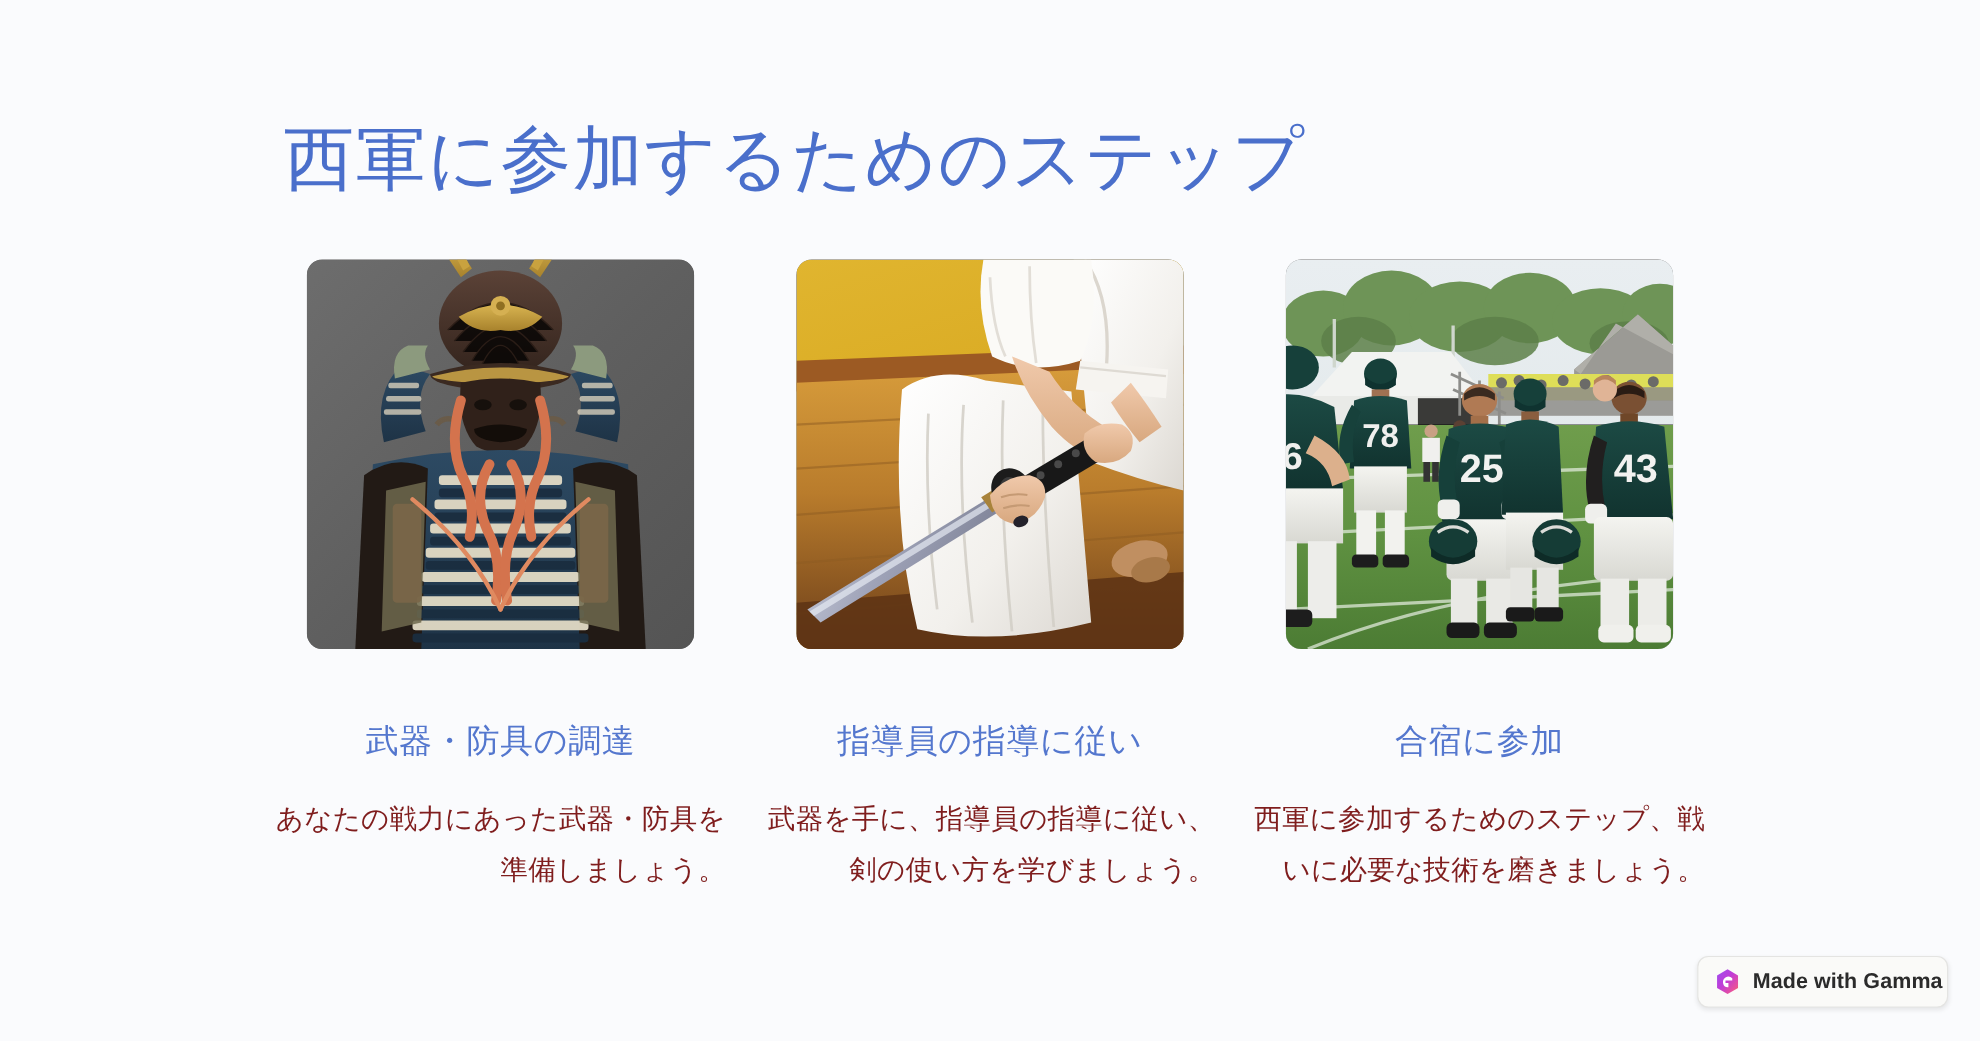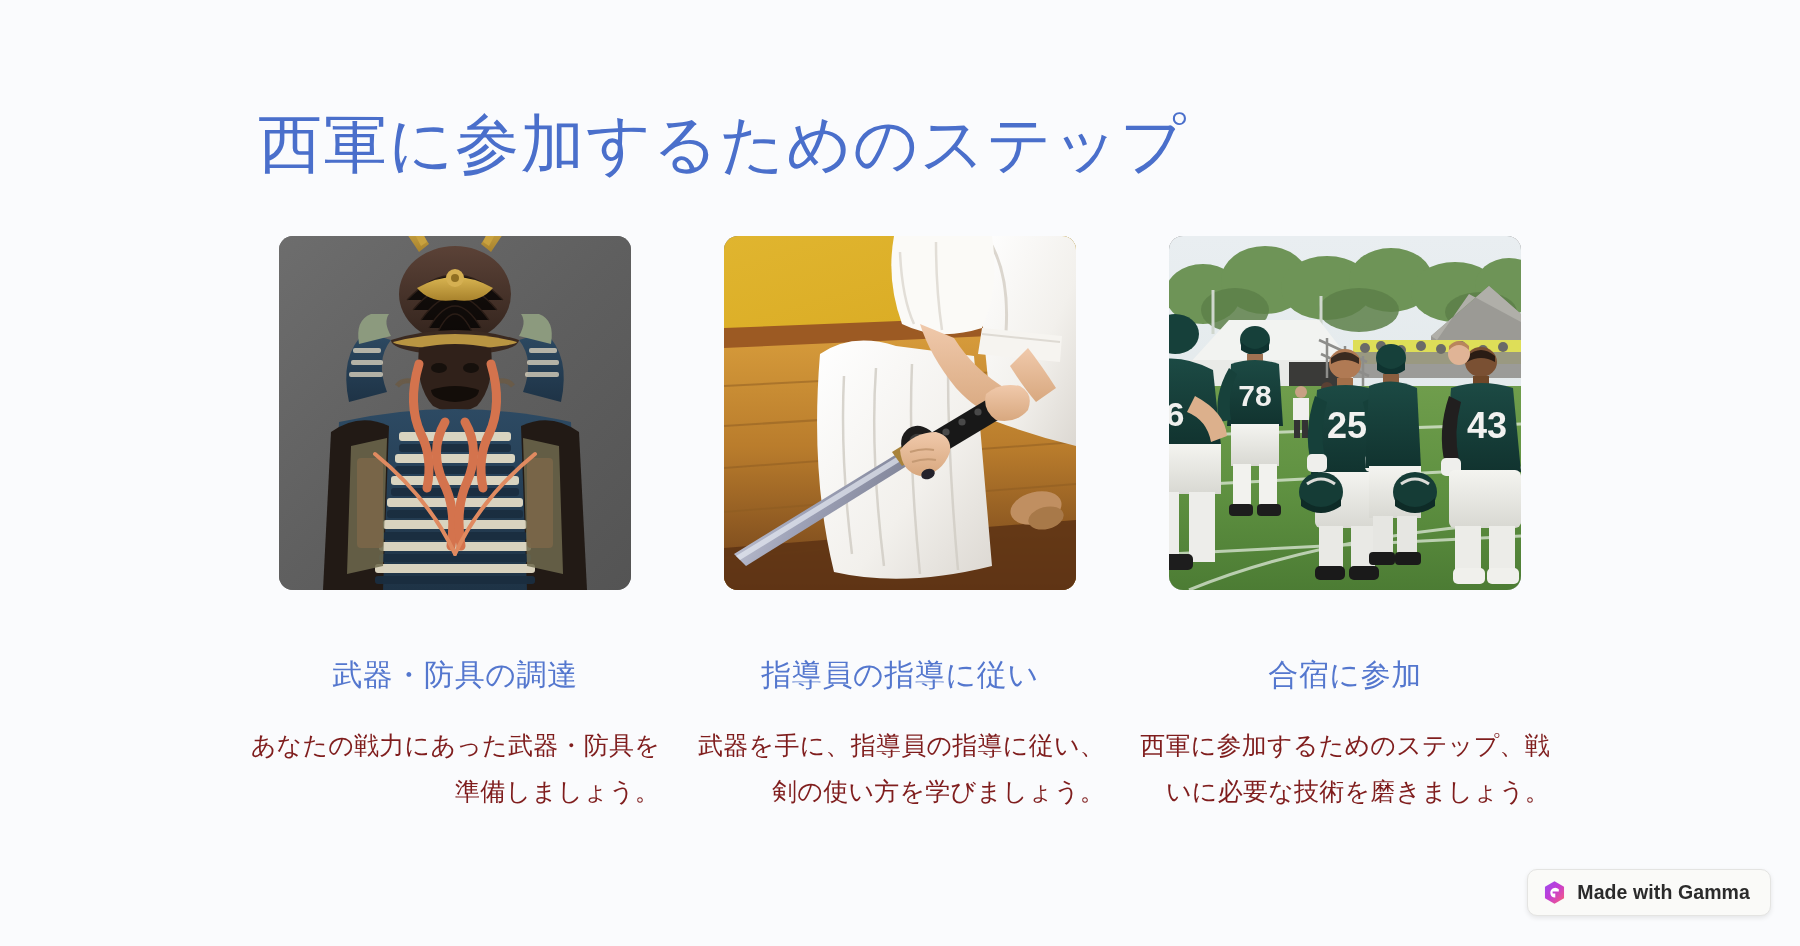--- a/index.html
+++ b/index.html
@@ -84,21 +84,21 @@
     text-align: right;
     letter-spacing: 0.01em;
   }
 
   
   .gamma-badge {
     position: absolute;
     right: 29px;
     bottom: 30px;
     height: 47px;
-    padding: 0 20px 0 14px;
+    padding: 0 4px 0 14px;
     display: flex;
     align-items: center;
     gap: 10px;
     background: #FAFAF8;
     border: 1px solid #E4E4E2;
     border-radius: 10px;
     box-shadow: 0 2px 5px rgba(0,0,0,0.09);
   }
 
   .gamma-logo { width: 25px; height: 25px; display: block; flex: none; }

